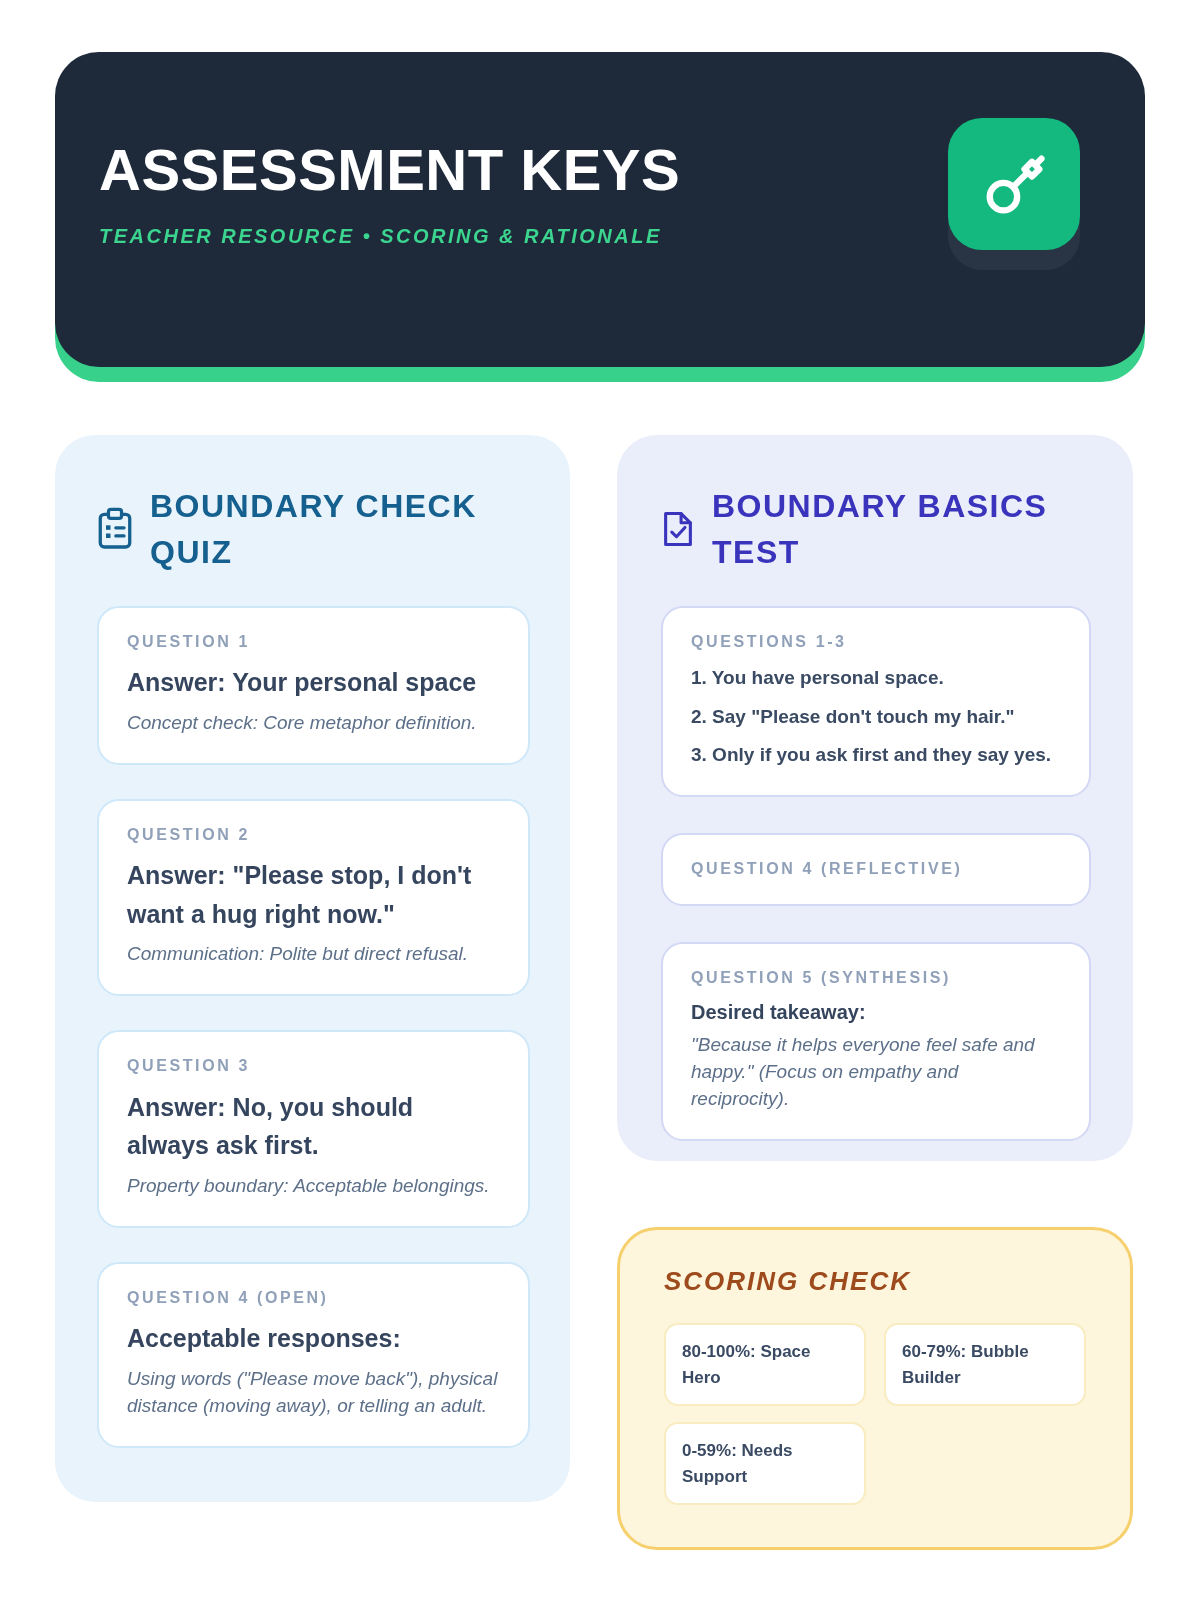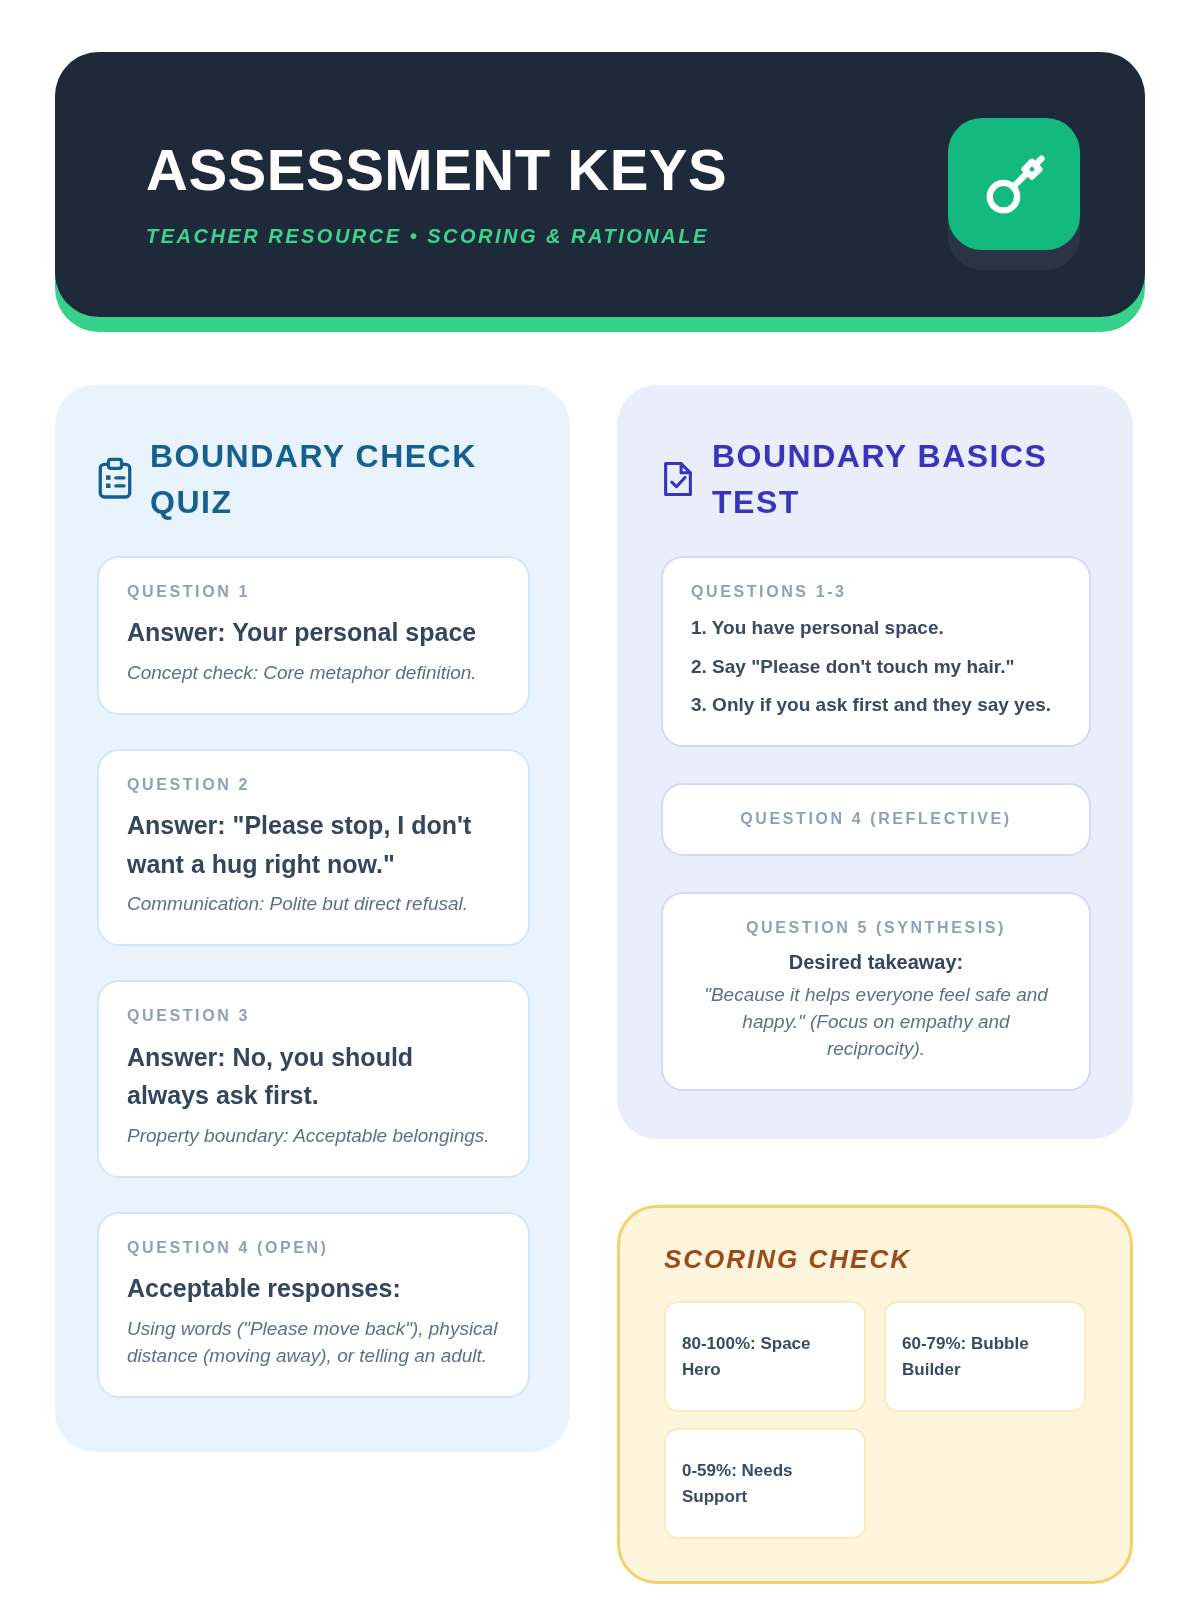--- a/index.html
+++ b/index.html
@@ -9,25 +9,25 @@
     height: 1600px;
     overflow: hidden;
     font-family: "Liberation Sans", "DejaVu Sans", sans-serif;
     color: var(--ink, #35455e);
   }
 
   
   .hero {
     position: relative;
     margin: 52px 55px 8px 55px;
-    height: 265px;
+    height: 315px;
     background: var(--navy, #1e2a3a);
     border-radius: 44px;
     box-shadow: 0 15px 0 var(--green, #38d18c);
-    padding: 84px 230px 0 91px;
+    padding: 84px 230px 0 44px;
   }
   .hero-title {
     font-size: 58px;
     font-weight: bold;
     letter-spacing: 0.5px;
     color: #ffffff;
     white-space: nowrap;
   }
   .hero-sub {
     margin-top: 22px;
@@ -60,21 +60,21 @@
     gap: 47px;
     align-items: start;
   }
   .panel { border-radius: 40px; }
   .panel-quiz {
     background: var(--quiz-bg, #e8f3fc);
     padding: 48px 40px 54px 42px;
   }
   .panel-test {
     background: var(--test-bg, #eaedfa);
-    padding: 48px 42px 48px 44px;
+    padding: 48px 42px 20px 44px;
   }
   .panel-head {
     display: flex;
     align-items: center;
     gap: 17px;
     margin-bottom: 30px;
   }
   .panel-head h2 {
     font-size: 32px;
     font-weight: bold;
@@ -86,21 +86,21 @@
   .panel-icon { flex: 0 0 auto; display: flex; }
 
   .qcard {
     background: #ffffff;
     border-radius: 22px;
     padding: 24px 28px 26px;
   }
   .panel-quiz .qcard { border: 2px solid var(--quiz-border, #cfe8f9); }
   .panel-test .qcard { border: 2px solid var(--test-border, #d3d9f5); }
   .qcard + .qcard { margin-top: 34px; }
-  .panel-test .qcard + .qcard { margin-top: 36px; text-align: center; }
+  .panel-test .qcard + .qcard { margin-top: 36px; }
 
   .qlabel {
     font-size: 16px;
     font-weight: bold;
     letter-spacing: 2.6px;
     color: var(--label-gray, #8fa0b8);
     line-height: 1.2;
   }
   .qanswer {
     margin-top: 12px;
@@ -154,21 +154,21 @@
   .chips {
     margin-top: 26px;
     display: grid;
     grid-template-columns: 1fr 1fr;
     gap: 16px 18px;
   }
   .chip {
     background: #ffffff;
     border: 2px solid var(--chip-border, #f9ecc0);
     border-radius: 14px;
-    padding: 28px 16px;
+    padding: 14px 16px;
     font-size: 17px;
     font-weight: bold;
     line-height: 1.5;
     color: var(--list-ink, #3a4a63);
   }
 </style>
 </head>
 <body>
 
 <div>

